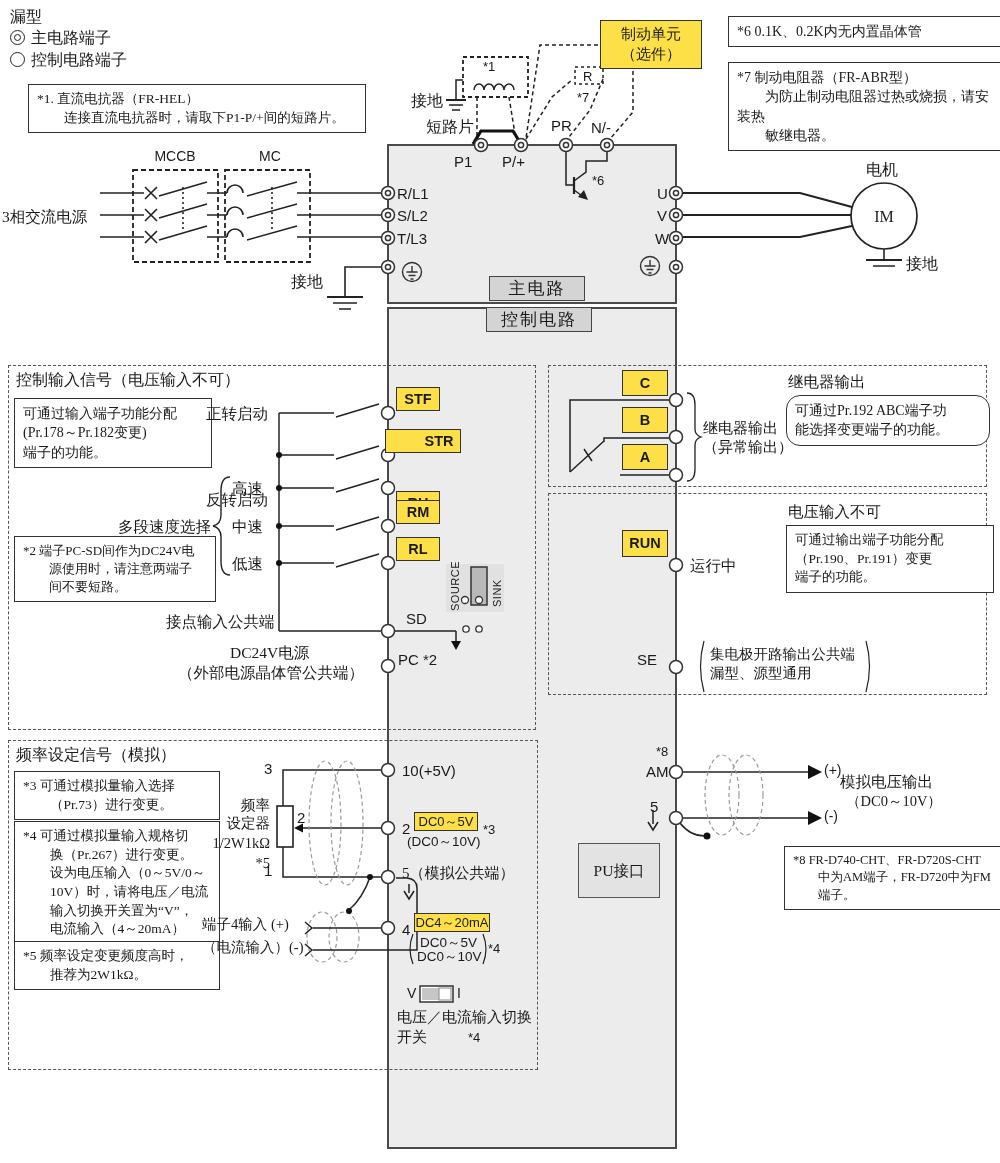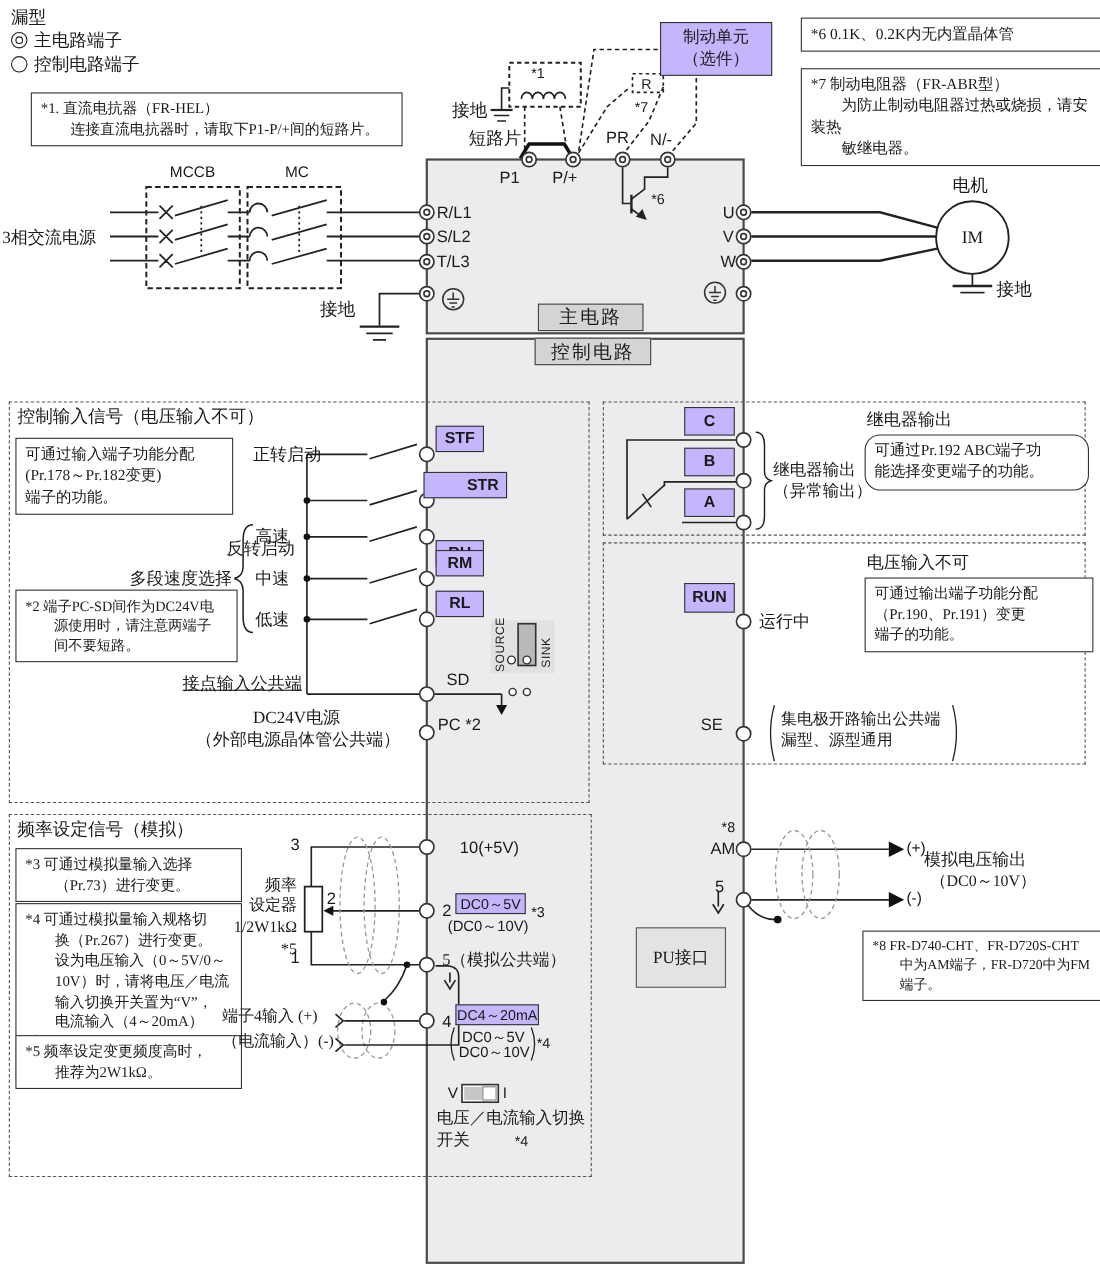--- a/index.html
+++ b/index.html
@@ -8,21 +8,21 @@
   svg{position:absolute;left:0;top:0;}
   .lb{position:absolute;font-size:15.5px;line-height:1.28;white-space:pre-line;}
   .s16{font-size:16px;}
   .s14{font-size:14.5px;}
   .sans{font-family:"Liberation Sans","DejaVu Sans",sans-serif;}
   .term{font-family:"Liberation Sans","DejaVu Sans",sans-serif;font-weight:normal;font-size:15px;}
   .small{font-size:13px;font-family:"Liberation Sans","DejaVu Sans",sans-serif;}
   .notebox{position:absolute;border:1.6px solid #333;background:#fff;padding:5px 8px;
            font-size:13.5px;line-height:1.38;white-space:pre-line;}
   .frame{position:absolute;border:1.8px dashed #555;background:transparent;}
-  .tbox{position:absolute;border:1.6px solid #333;background:#c4b5fd;text-align:center;
+  .tbox{position:absolute;border:1.6px solid #333;background:#fde047;text-align:center;
         font-family:"Liberation Sans","DejaVu Sans",sans-serif;font-weight:bold;font-size:14.5px;}
   .glab{position:absolute;background:#d4d4d4;border:1.6px solid #444;text-align:center;
         font-size:17px;letter-spacing:2px;}
   .vtext{position:absolute;transform:rotate(-90deg);transform-origin:left top;
          font-family:"Liberation Sans","DejaVu Sans",sans-serif;font-size:11px;letter-spacing:.5px;}
   .sym{display:inline-block;width:13px;height:13px;border:1.7px solid #222;border-radius:50%;
        vertical-align:-2px;margin-right:6px;position:relative;}
   .sym .symin{position:absolute;left:3.2px;top:3.2px;width:5px;height:5px;background:transparent;
        border:1.6px solid #222;border-radius:50%;}
   .right{text-align:right;}
@@ -275,35 +275,35 @@
   <div class="glab" style="left:486px;top:307px;width:104px;height:23px;line-height:23px;">控制电路</div>
 
   <div class="lb s16" style="left:866px;top:160px;">电机</div>
   <div class="lb s16 center" style="left:864px;top:207px;width:40px;">IM</div>
   <div class="lb s16" style="left:906px;top:254px;">接地</div>
 
   <div class="lb s16" style="left:16px;top:370px;">控制输入信号（电压输入不可）</div>
   <div class="notebox" style="left:14px;top:398px;width:180px;font-size:14px;">可通过输入端子功能分配
 (Pr.178～Pr.182变更)
 端子的功能。</div>
-  <div class="lb" style="left:206px;top:404px;margin-left:24px;">正转启动</div>
+  <div class="lb" style="left:206px;top:404px;">正转启动</div>
   <div class="lb" style="left:206px;top:462px;margin-top:28px;">反转启动</div>
   <div class="lb" style="left:232px;top:479px;">高速</div>
   <div class="lb" style="left:232px;top:517px;">中速</div>
   <div class="lb" style="left:232px;top:554px;">低速</div>
   <div class="lb" style="left:118px;top:517px;">多段速度选择</div>
   <div class="tbox" style="left:396px;top:387px;width:42px;height:22px;line-height:22px;">STF</div>
   <div class="tbox" style="left:385px;top:429px;width:42px;height:22px;line-height:22px;padding-left:32px;">STR</div>
   <div class="tbox" style="left:396px;top:462px;width:42px;height:22px;line-height:22px;margin-top:29px;">RH</div>
   <div class="tbox" style="left:396px;top:500px;width:42px;height:22px;line-height:22px;">RM</div>
   <div class="tbox" style="left:396px;top:537px;width:42px;height:22px;line-height:22px;">RL</div>
   <div class="vtext" style="left:449px;top:611px;">SOURCE</div>
   <div class="vtext" style="left:491px;top:607px;">SINK</div>
   <div class="lb term" style="left:406px;top:609px;">SD</div>
-  <div class="lb" style="left:166px;top:612px;text-decoration:underline;">接点输入公共端</div>
+  <div class="lb" style="left:166px;top:612px;">接点输入公共端</div>
   <div class="lb term" style="left:398px;top:650px;">PC *2</div>
   <div class="lb" style="left:230px;top:643px;">DC24V电源</div>
   <div class="lb" style="left:178px;top:663px;">（外部电源晶体管公共端）</div>
 
   <div class="lb" style="left:788px;top:372px;">继电器输出</div>
   <div class="notebox" style="left:786px;top:395px;width:186px;font-size:14px;border-radius:14px;">可通过Pr.192 ABC端子功
 能选择变更端子的功能。</div>
   <div class="tbox" style="left:622px;top:370px;width:44px;height:24px;line-height:24px;">C</div>
   <div class="tbox" style="left:622px;top:407px;width:44px;height:24px;line-height:24px;">B</div>
   <div class="tbox" style="left:622px;top:444px;width:44px;height:24px;line-height:24px;">A</div>
@@ -321,21 +321,21 @@
 漏型、源型通用</div>
 
   <div class="lb s16" style="left:16px;top:745px;">频率设定信号（模拟）</div>
   <div class="lb s14 right" style="left:182px;top:796px;width:88px;">频率</div>
   <div class="lb s14 right" style="left:182px;top:814px;width:88px;">设定器</div>
   <div class="lb s14 right" style="left:182px;top:834px;width:88px;">1/2W1kΩ</div>
   <div class="lb s14 right" style="left:182px;top:854px;width:88px;">*5</div>
   <div class="lb term" style="left:264px;top:759px;">3</div>
   <div class="lb term" style="left:297px;top:808px;">2</div>
   <div class="lb term" style="left:264px;top:861px;">1</div>
-  <div class="lb term" style="left:402px;top:761px;margin-left:16px;">10(+5V)</div>
+  <div class="lb term" style="left:402px;top:761px;">10(+5V)</div>
   <div class="lb term" style="left:402px;top:819px;">2</div>
   <div class="tbox" style="left:414px;top:812px;width:62px;height:17px;line-height:17px;font-weight:normal;font-size:13px;border-width:1.3px;">DC0～5V</div>
   <div class="lb sans" style="left:407px;top:833px;font-size:13.5px;">(DC0～10V)</div>
   <div class="lb small" style="left:483px;top:822px;">*3</div>
   <div class="lb" style="left:402px;top:864px;font-size:15px;">5（模拟公共端）</div>
   <div class="lb term" style="left:402px;top:920px;">4</div>
   <div class="tbox" style="left:414px;top:913px;width:74px;height:17px;line-height:17px;font-weight:normal;font-size:13px;border-width:1.3px;">DC4～20mA</div>
   <div class="lb sans" style="left:420px;top:934px;font-size:13.5px;">DC0～5V</div>
   <div class="lb sans" style="left:417px;top:948px;font-size:13.5px;">DC0～10V</div>
   <div class="lb small" style="left:488px;top:941px;">*4</div>

